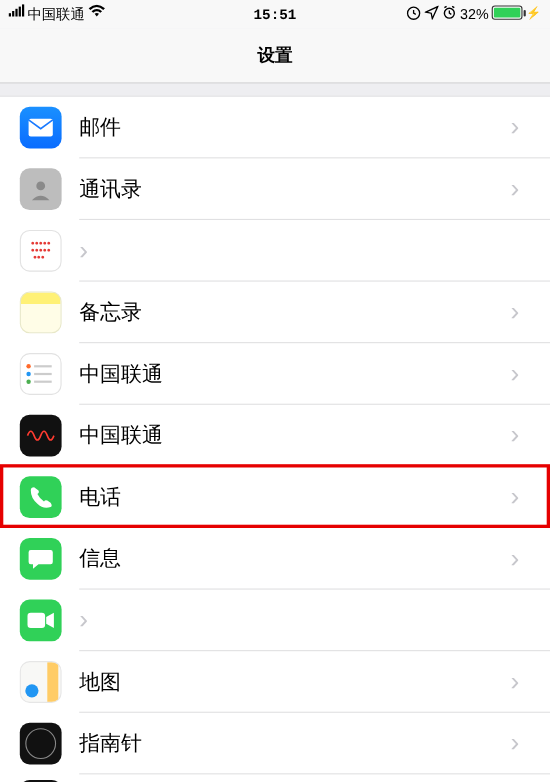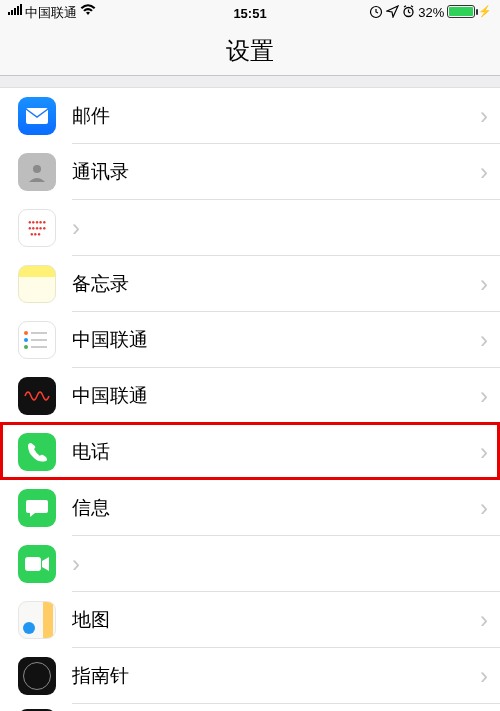--- a/index.html
+++ b/index.html
@@ -8,39 +8,39 @@
     height: 26px;
     background: #f8f8f8;
     display: flex;
     align-items: center;
     justify-content: space-between;
     padding: 0 8px;
     font-size: 13px;
     font-weight: 500;
   }
   .status-left, .status-right { display: flex; align-items: flex-start; gap: 3px; }
-  .status-center { position: absolute; left: 0; right: 0; text-align: center; font-weight: 600; pointer-events: none; }
+  .status-center { position: absolute; left: 0; right: 0; text-align: center; font-weight: 600; pointer-events: none; font-family: Liberation Mono, monospace; }
   .nav-bar {
     height: 50px;
     background: #f8f8f8;
     border-bottom: 1px solid #c6c6c8;
     display: flex;
     align-items: center;
     justify-content: center;
-    font-size: 24px;
-    font-weight: 400;
+    font-size: 16px;
+    font-weight: 700;
   }
   .spacer { height: 12px; background: #eeeef1; border-bottom: 1px solid #e0e0e2; }
   .list { background: #fff; }
   .row {
     height: 56px;
     display: flex;
     align-items: center;
     padding-left: 18px;
-    padding-right: 12px;
+    padding-right: 28px;
     position: relative;
     cursor: pointer;
   }
   .row::after {
     content: "";
     position: absolute;
     left: 72px; right: 0; bottom: 0;
     height: 1px;
     background: #e0e0e2;
   }

